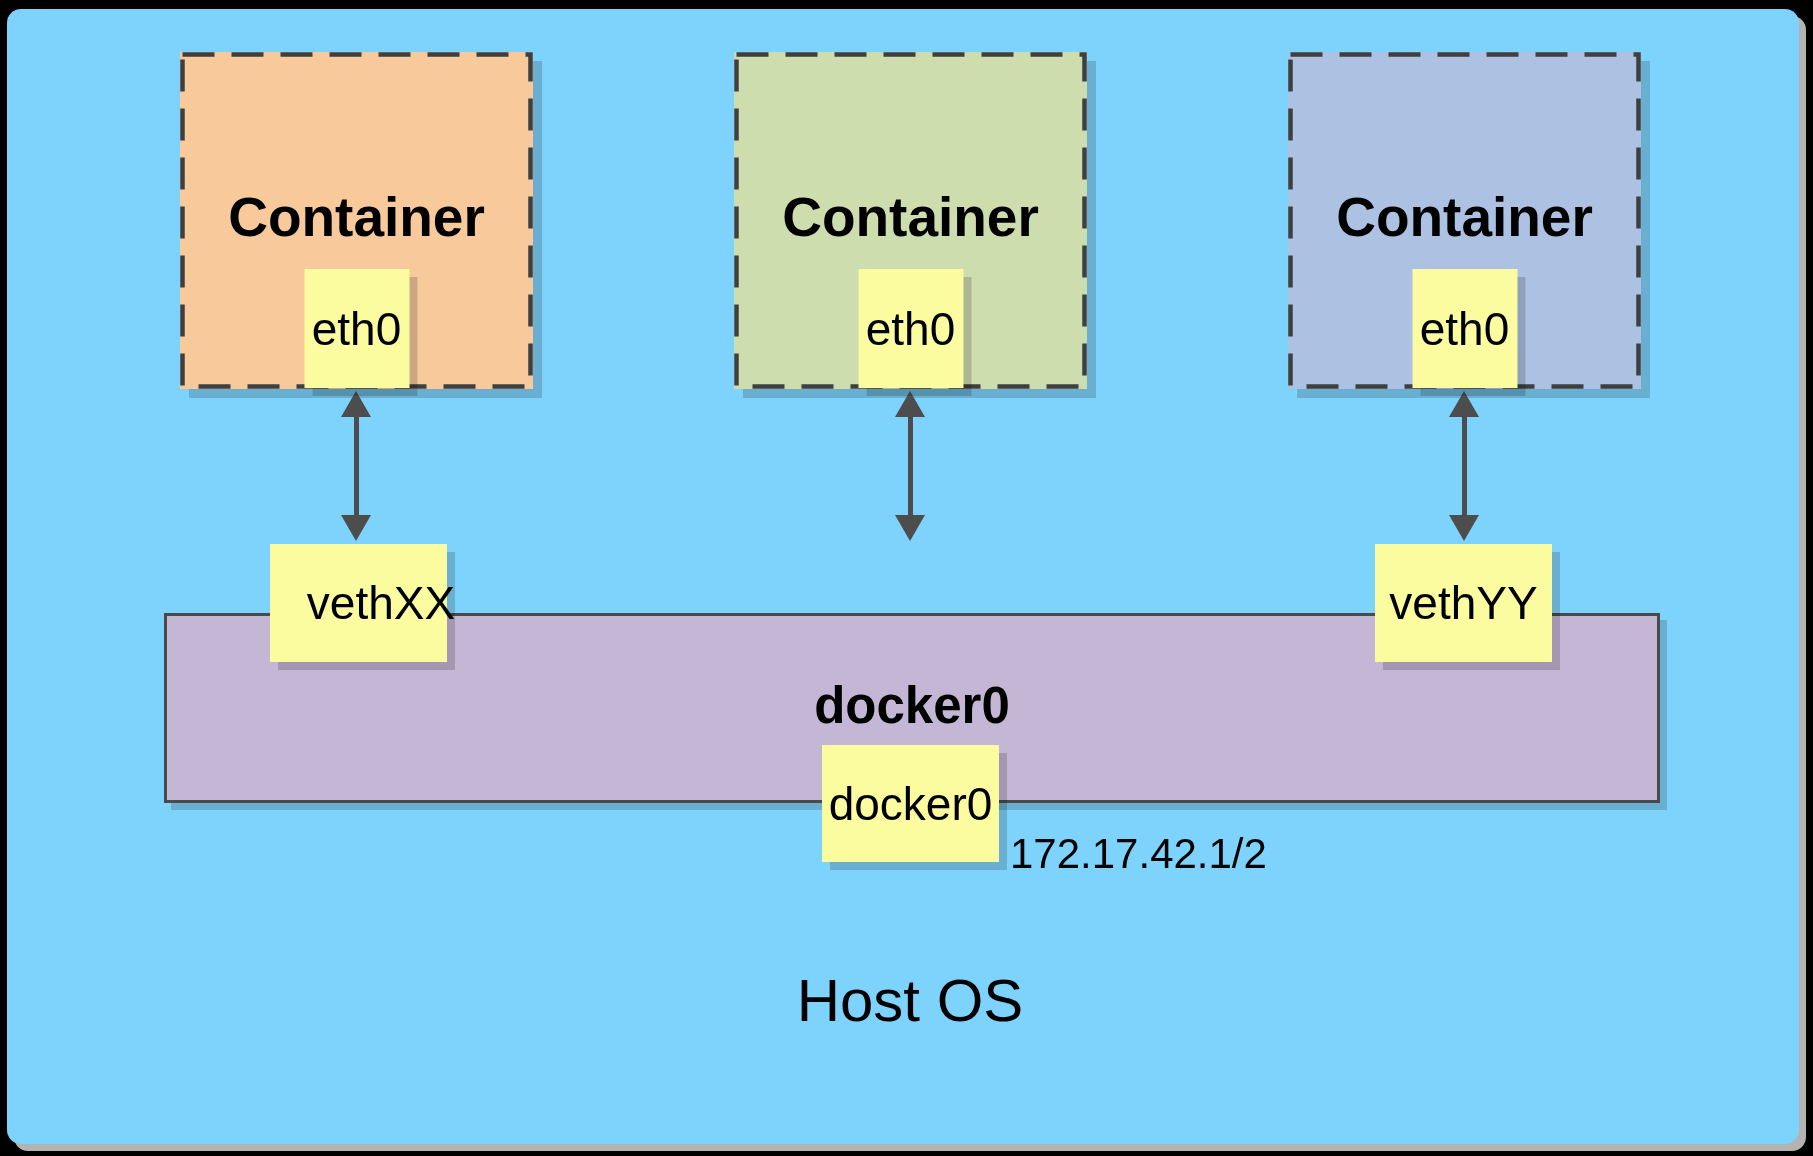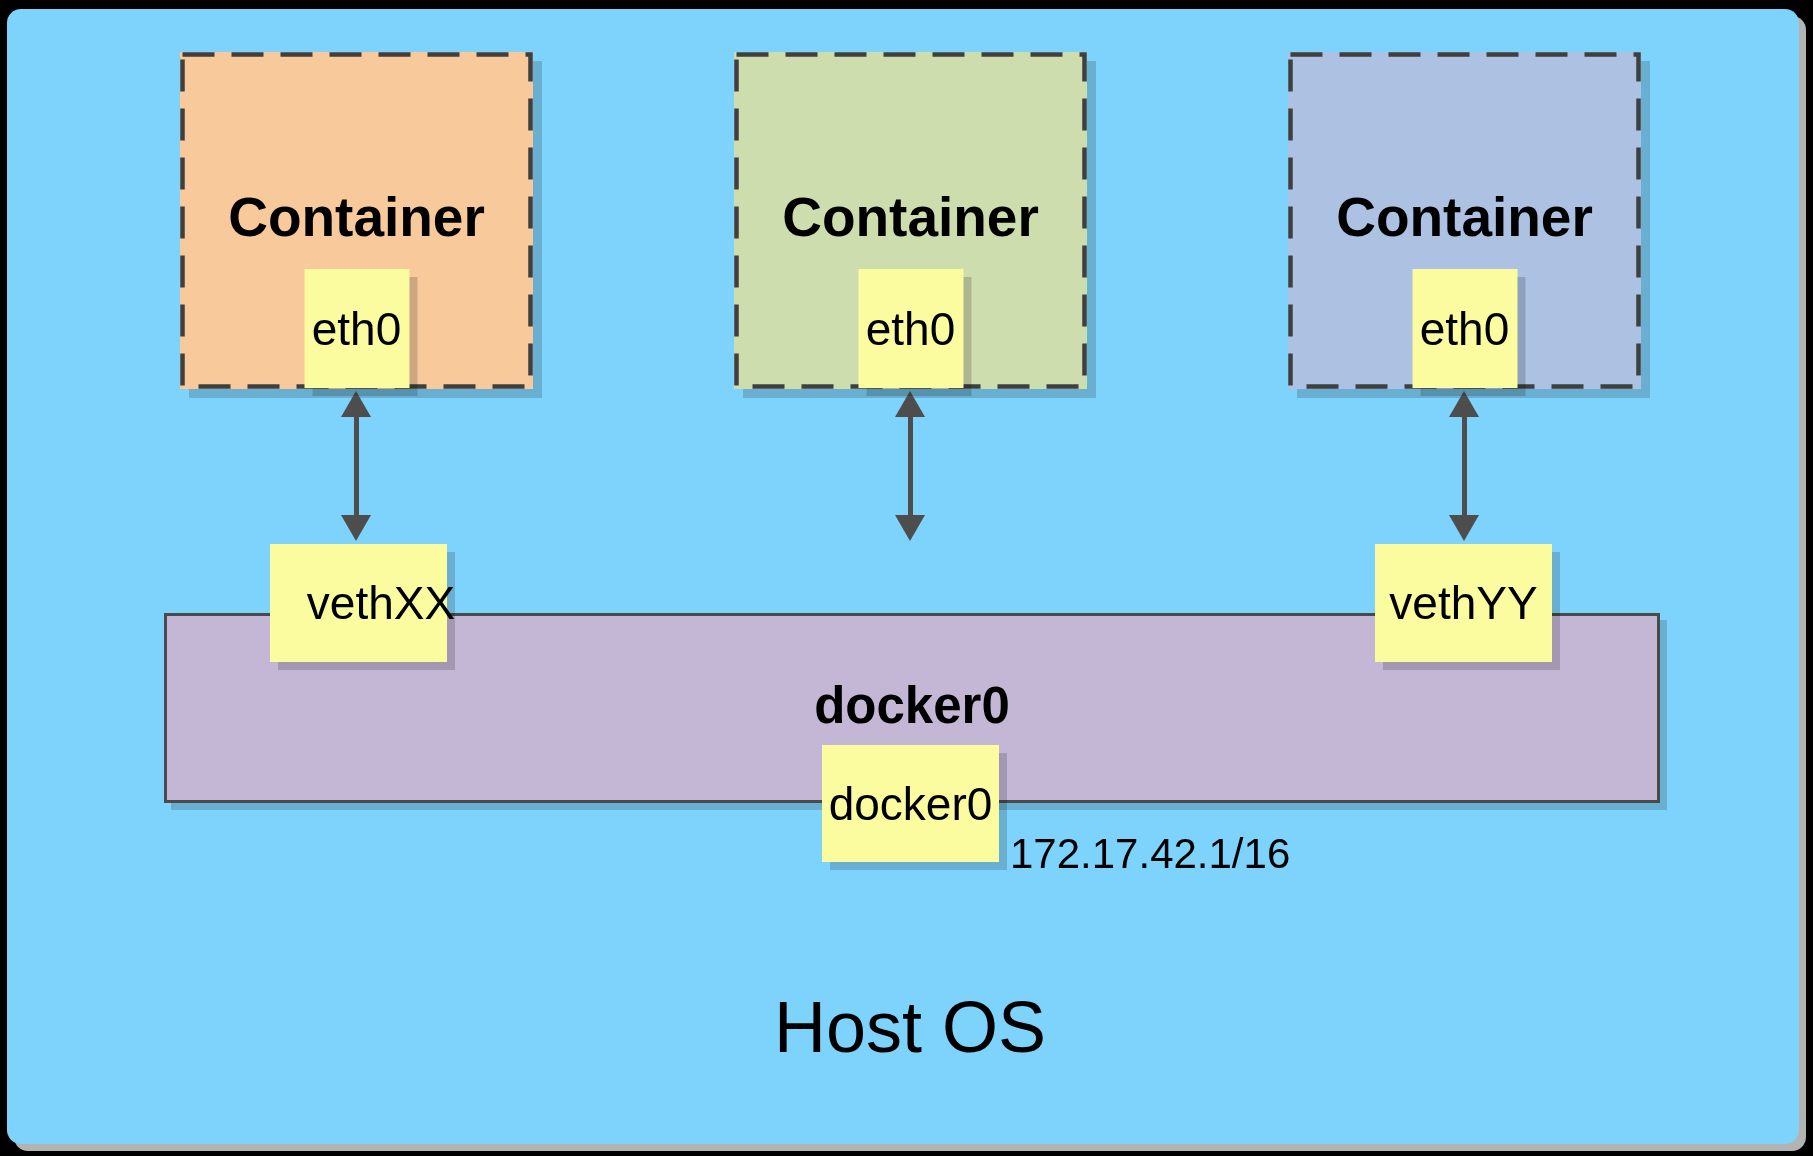--- a/index.html
+++ b/index.html
@@ -104,23 +104,23 @@
     z-index: 5;
   }
   .bridge-ip {
     position: absolute;
     left: 1003px; top: 822px;
     font-size: 42px; line-height: 46px;
     z-index: 5;
   }
   .host-title {
     position: absolute;
-    left: 903px; top: 970px;
+    left: 903px; top: 944px;
     transform: translateX(-50%);
-    font-size: 72px; line-height: 96px;
+    font-size: 60px; line-height: 96px;
     white-space: nowrap;
   }
 </style>
 </head>
 <body>
 
 <div class="page" style="background-color: #7dd3fc; border-radius: 14px;">
 
   <div class="container-box c1" style="background-color: rgb(248, 201, 155);">
     <svg class="dash-rect" width="353" height="337">
@@ -176,17 +176,17 @@
     <span>vethXX</span>
   </div>
   <div class="ybox veth-box v3" style="background-color: rgb(251, 251, 160);">
     <span>vethYY</span>
   </div>
 
   <div class="ybox bridge-iface-box" style="background-color: rgb(251, 251, 160);">
     <span>docker0</span>
   </div>
 
-  <div class="bridge-ip">172.17.42.1/16</div>
+  <div class="bridge-ip">172.17.42.1/2</div>
 
   <div class="host-title">Host OS</div>
 
 </div>
 
 </body></html>

